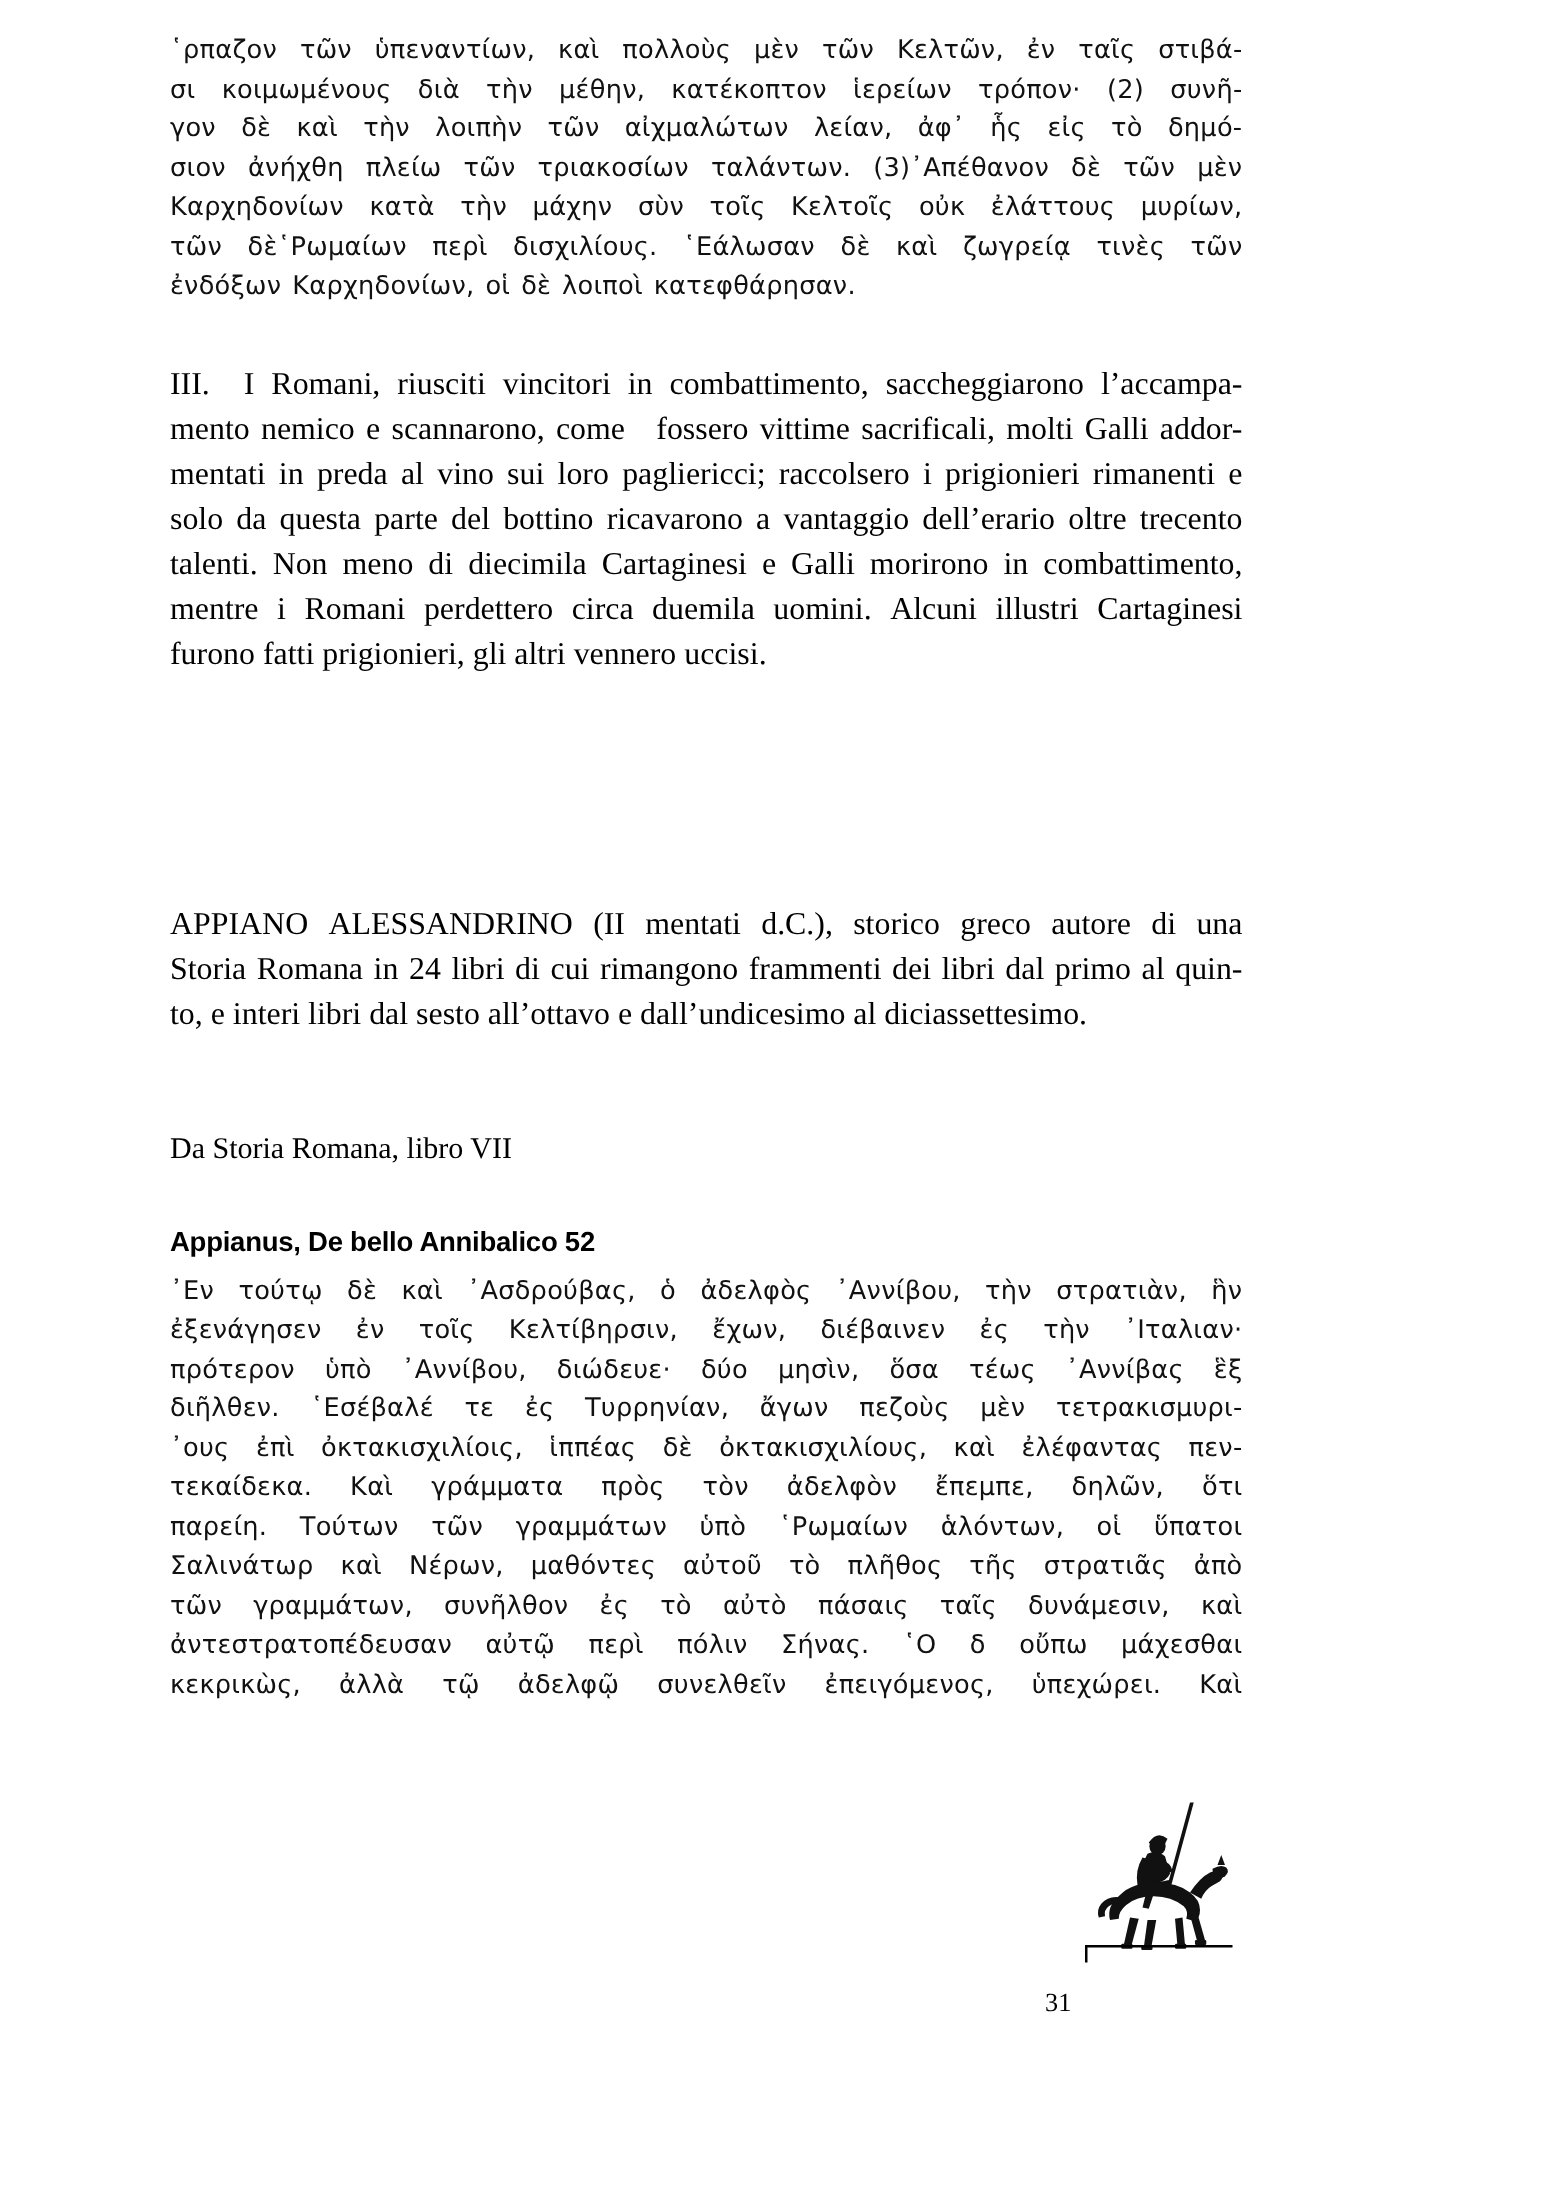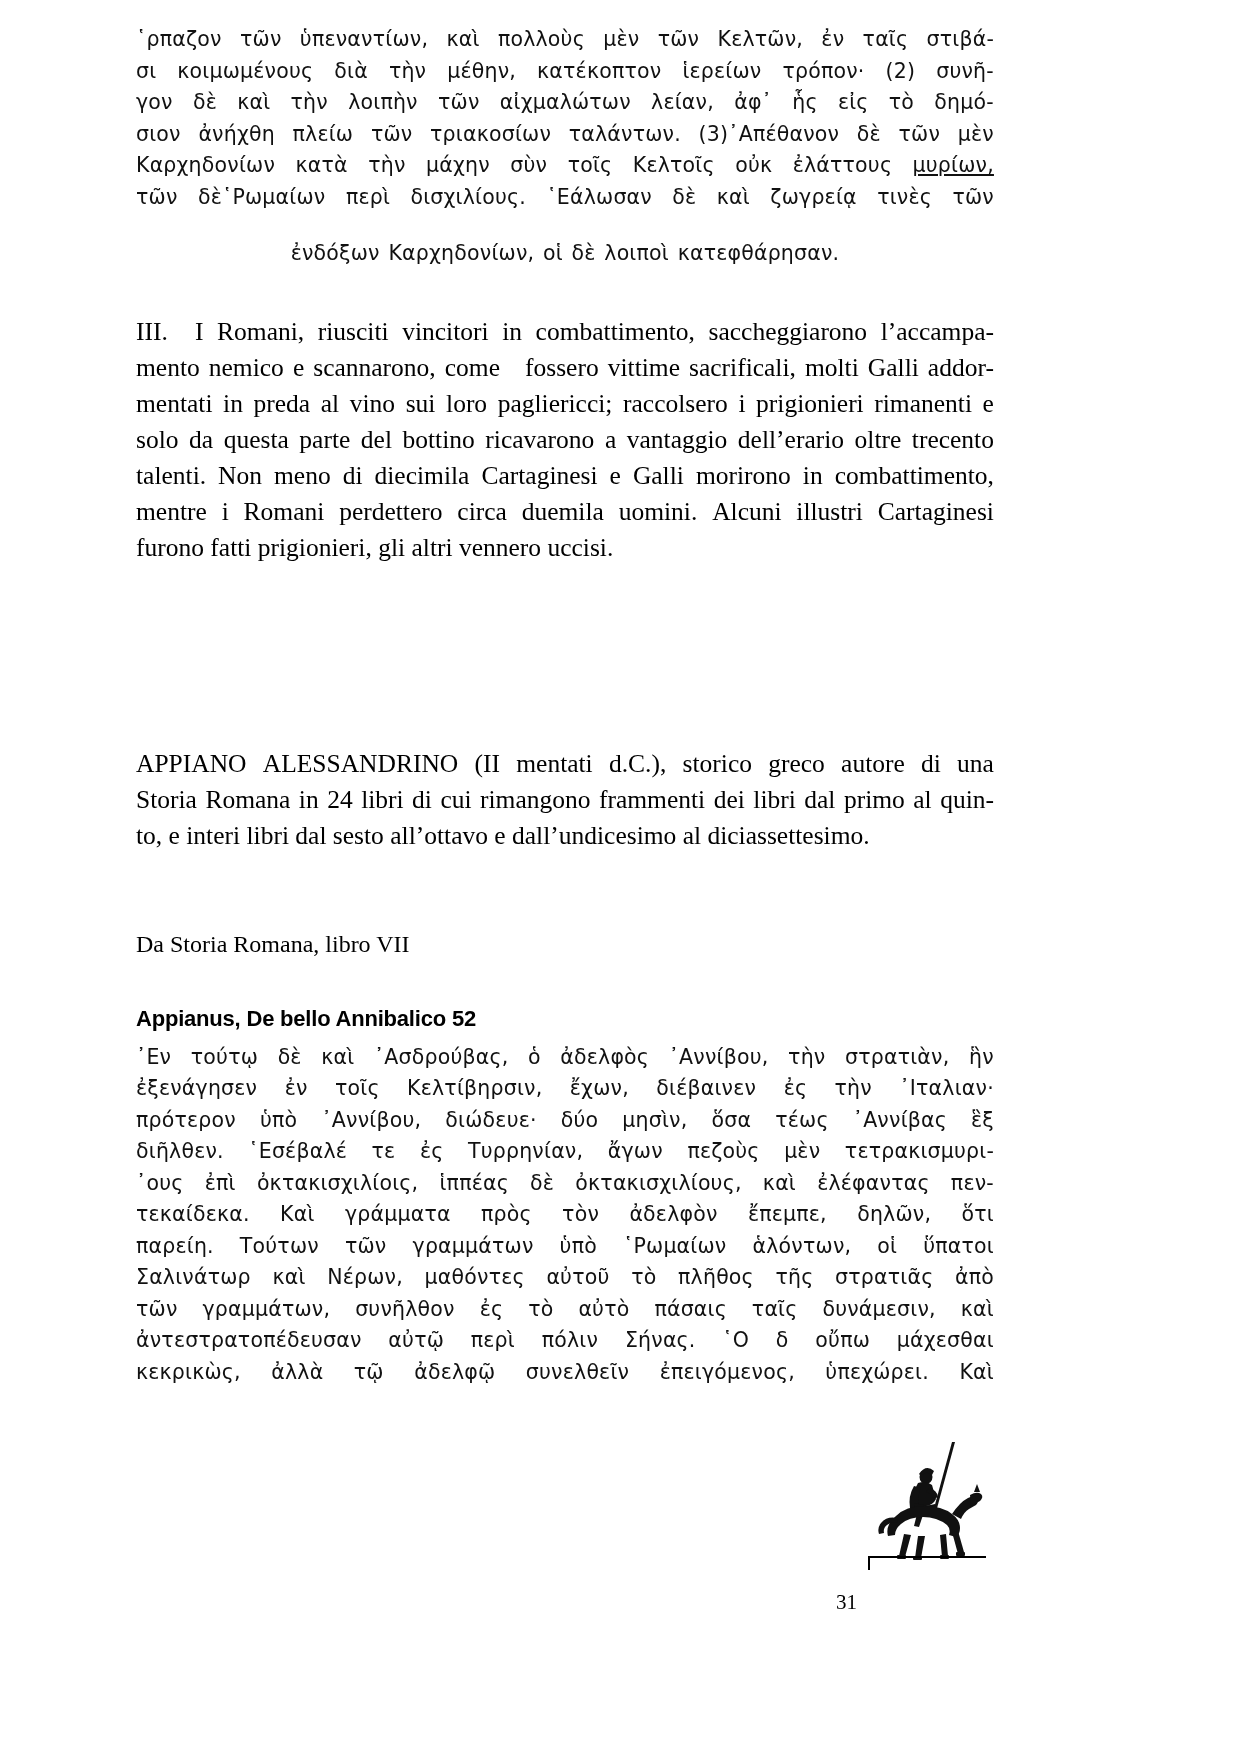--- a/index.html
+++ b/index.html
@@ -35,22 +35,21 @@
     word-spacing: 2px;
     color: #111111;
   }
   
   .greek .just {
     display: flex;
     justify-content: space-between;
     white-space: pre;
   }
   .greek .just.last {
-    justify-content: center;
-    margin-top: 25px;
+    justify-content: flex-start;
   }
 
   
   .ital {
     font-family: "Liberation Serif", serif;
     font-size: 25.5px;
     line-height: 36px;
     text-align: justify;
     color: #000000;
   }
@@ -179,21 +178,21 @@
       <div class="just" style="white-space: normal;">
           <span style="white-space: pre;">Καρχηδονίων</span>
           <span style="white-space: pre;">κατὰ</span>
           <span style="white-space: pre;">τὴν</span>
           <span style="white-space: pre;">μάχην</span>
           <span style="white-space: pre;">σὺν</span>
           <span style="white-space: pre;">τοῖς</span>
           <span style="white-space: pre;">Κελτοῖς</span>
           <span style="white-space: pre;">οὐκ</span>
           <span style="white-space: pre;">ἐλάττους</span>
-          <span style="white-space: pre; text-decoration: underline;">μυρίων,</span>
+          <span style="white-space: pre;">μυρίων,</span>
         </div>
       <div class="just" style="white-space: normal;">
           <span style="white-space: pre;">τῶν</span>
           <span style="white-space: pre;">δὲ῾Ρωμαίων</span>
           <span style="white-space: pre;">περὶ</span>
           <span style="white-space: pre;">δισχιλίους.</span>
           <span style="white-space: pre;">῾Εάλωσαν</span>
           <span style="white-space: pre;">δὲ</span>
           <span style="white-space: pre;">καὶ</span>
           <span style="white-space: pre;">ζωγρείᾳ</span>

